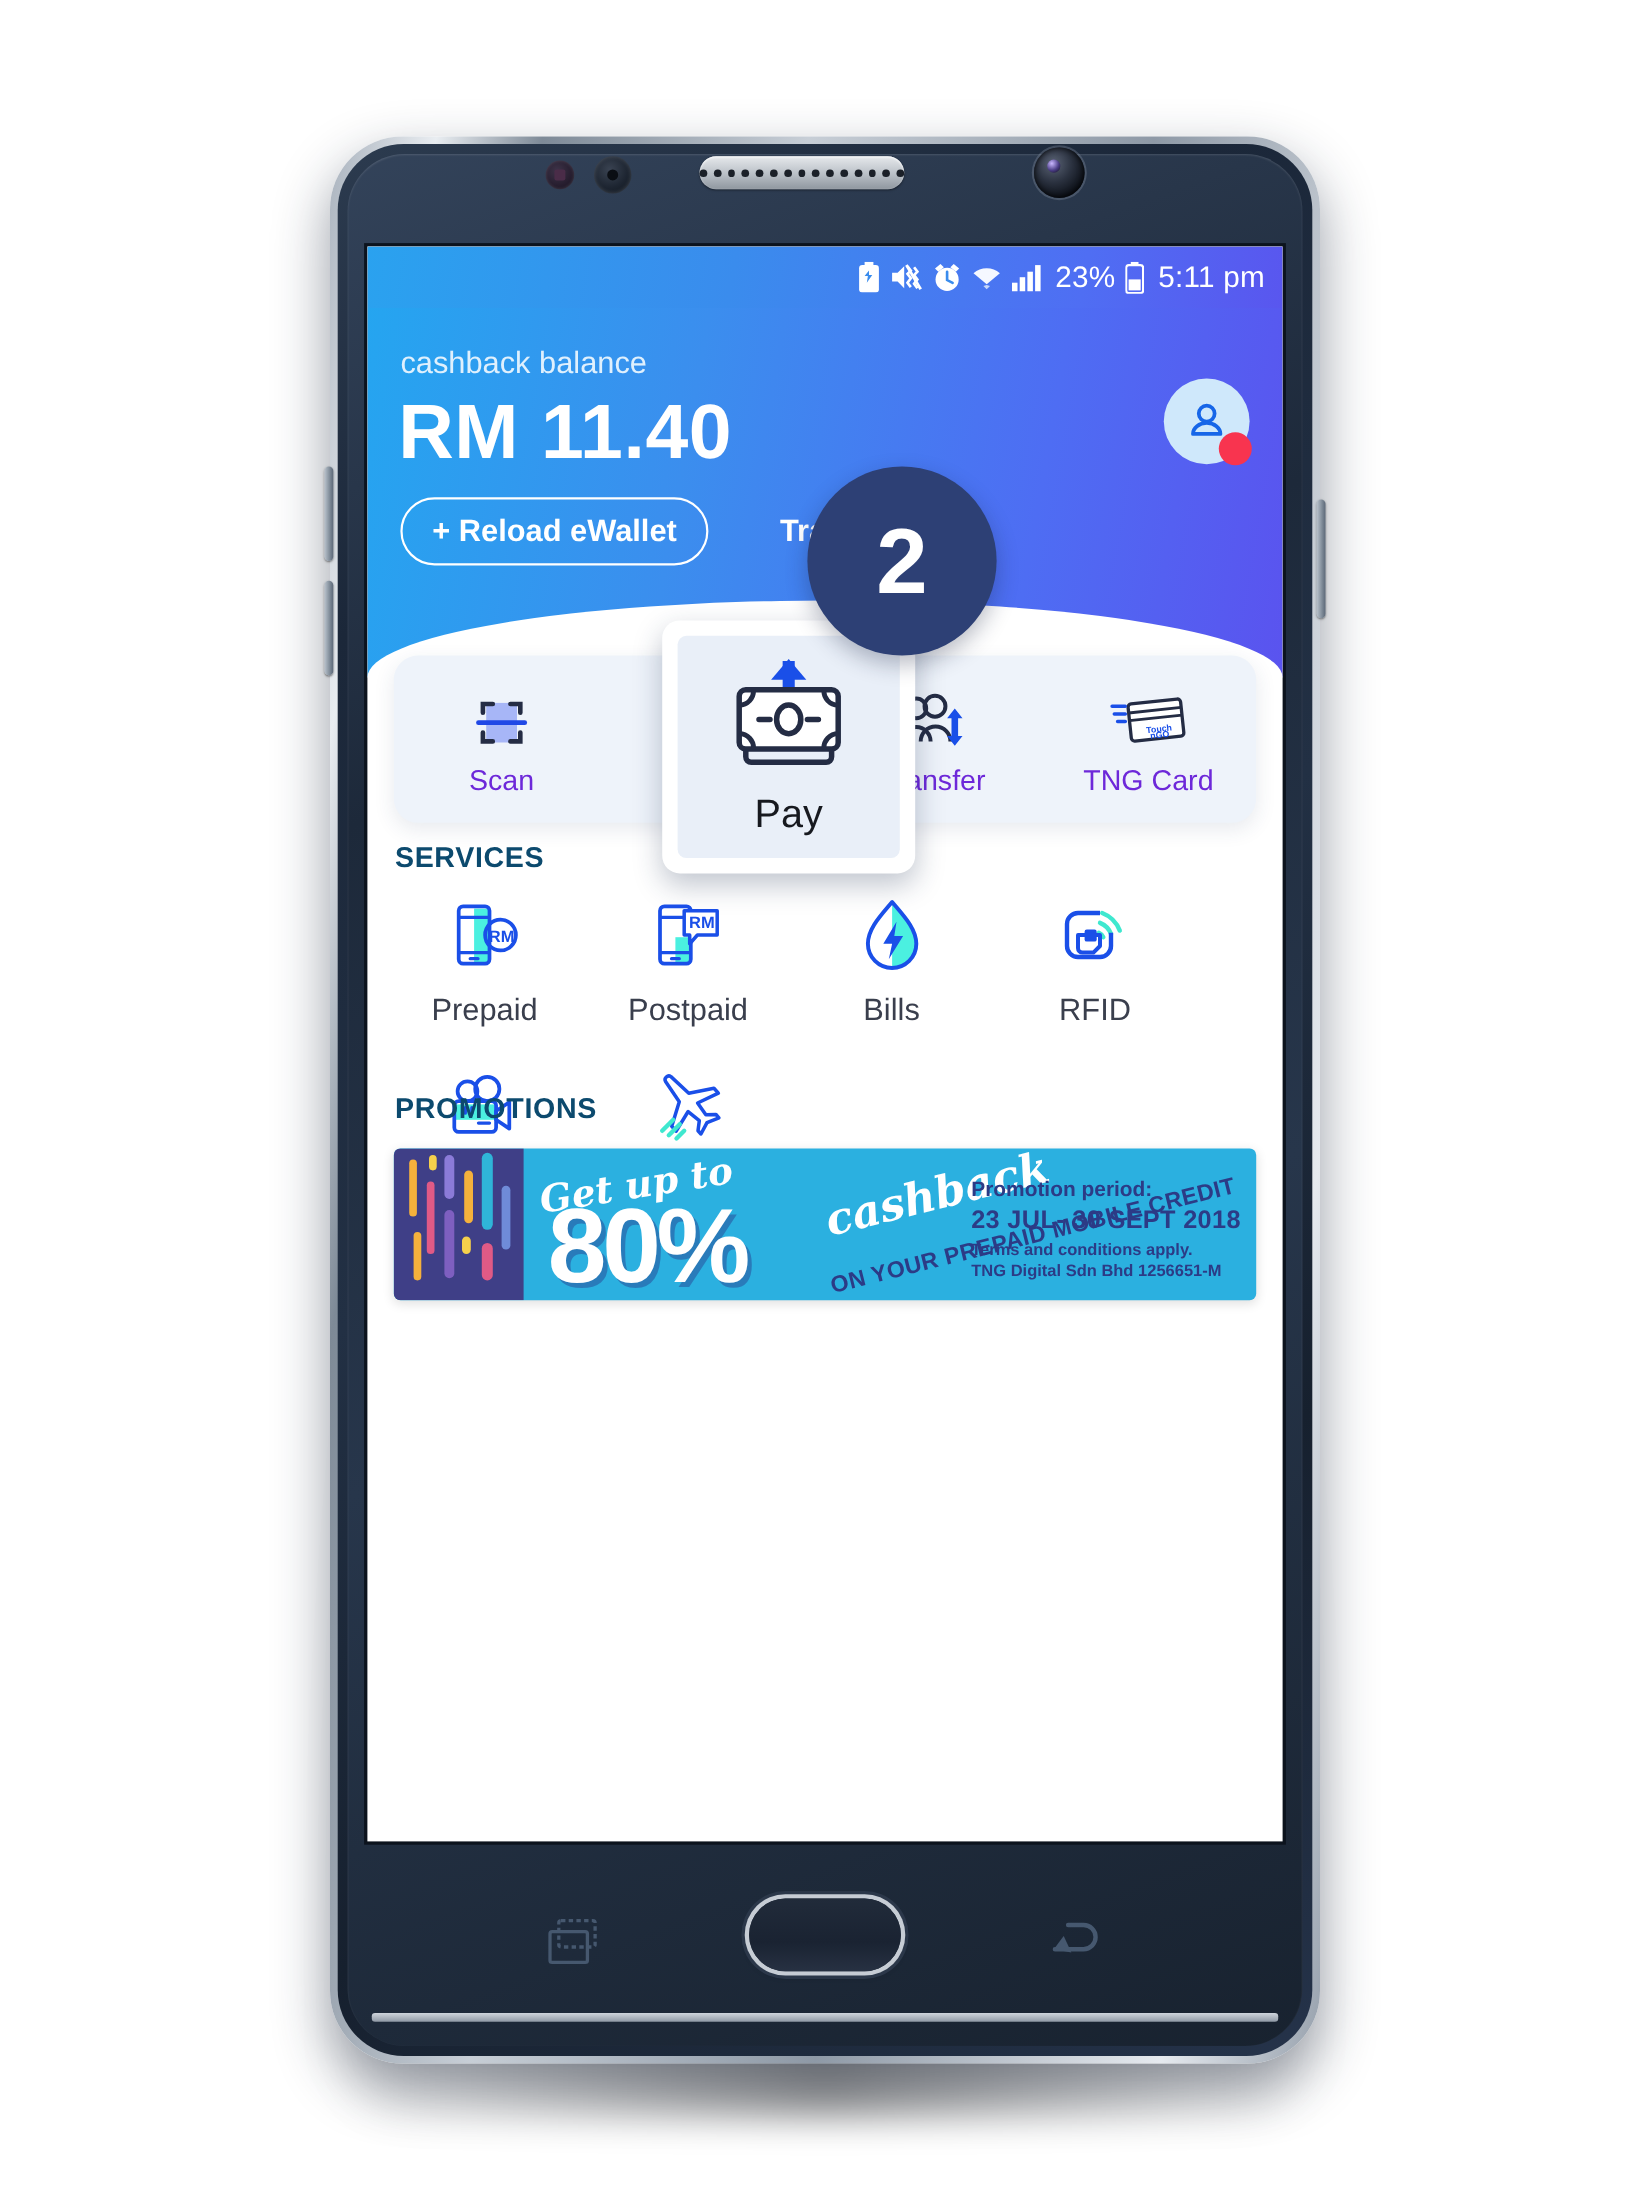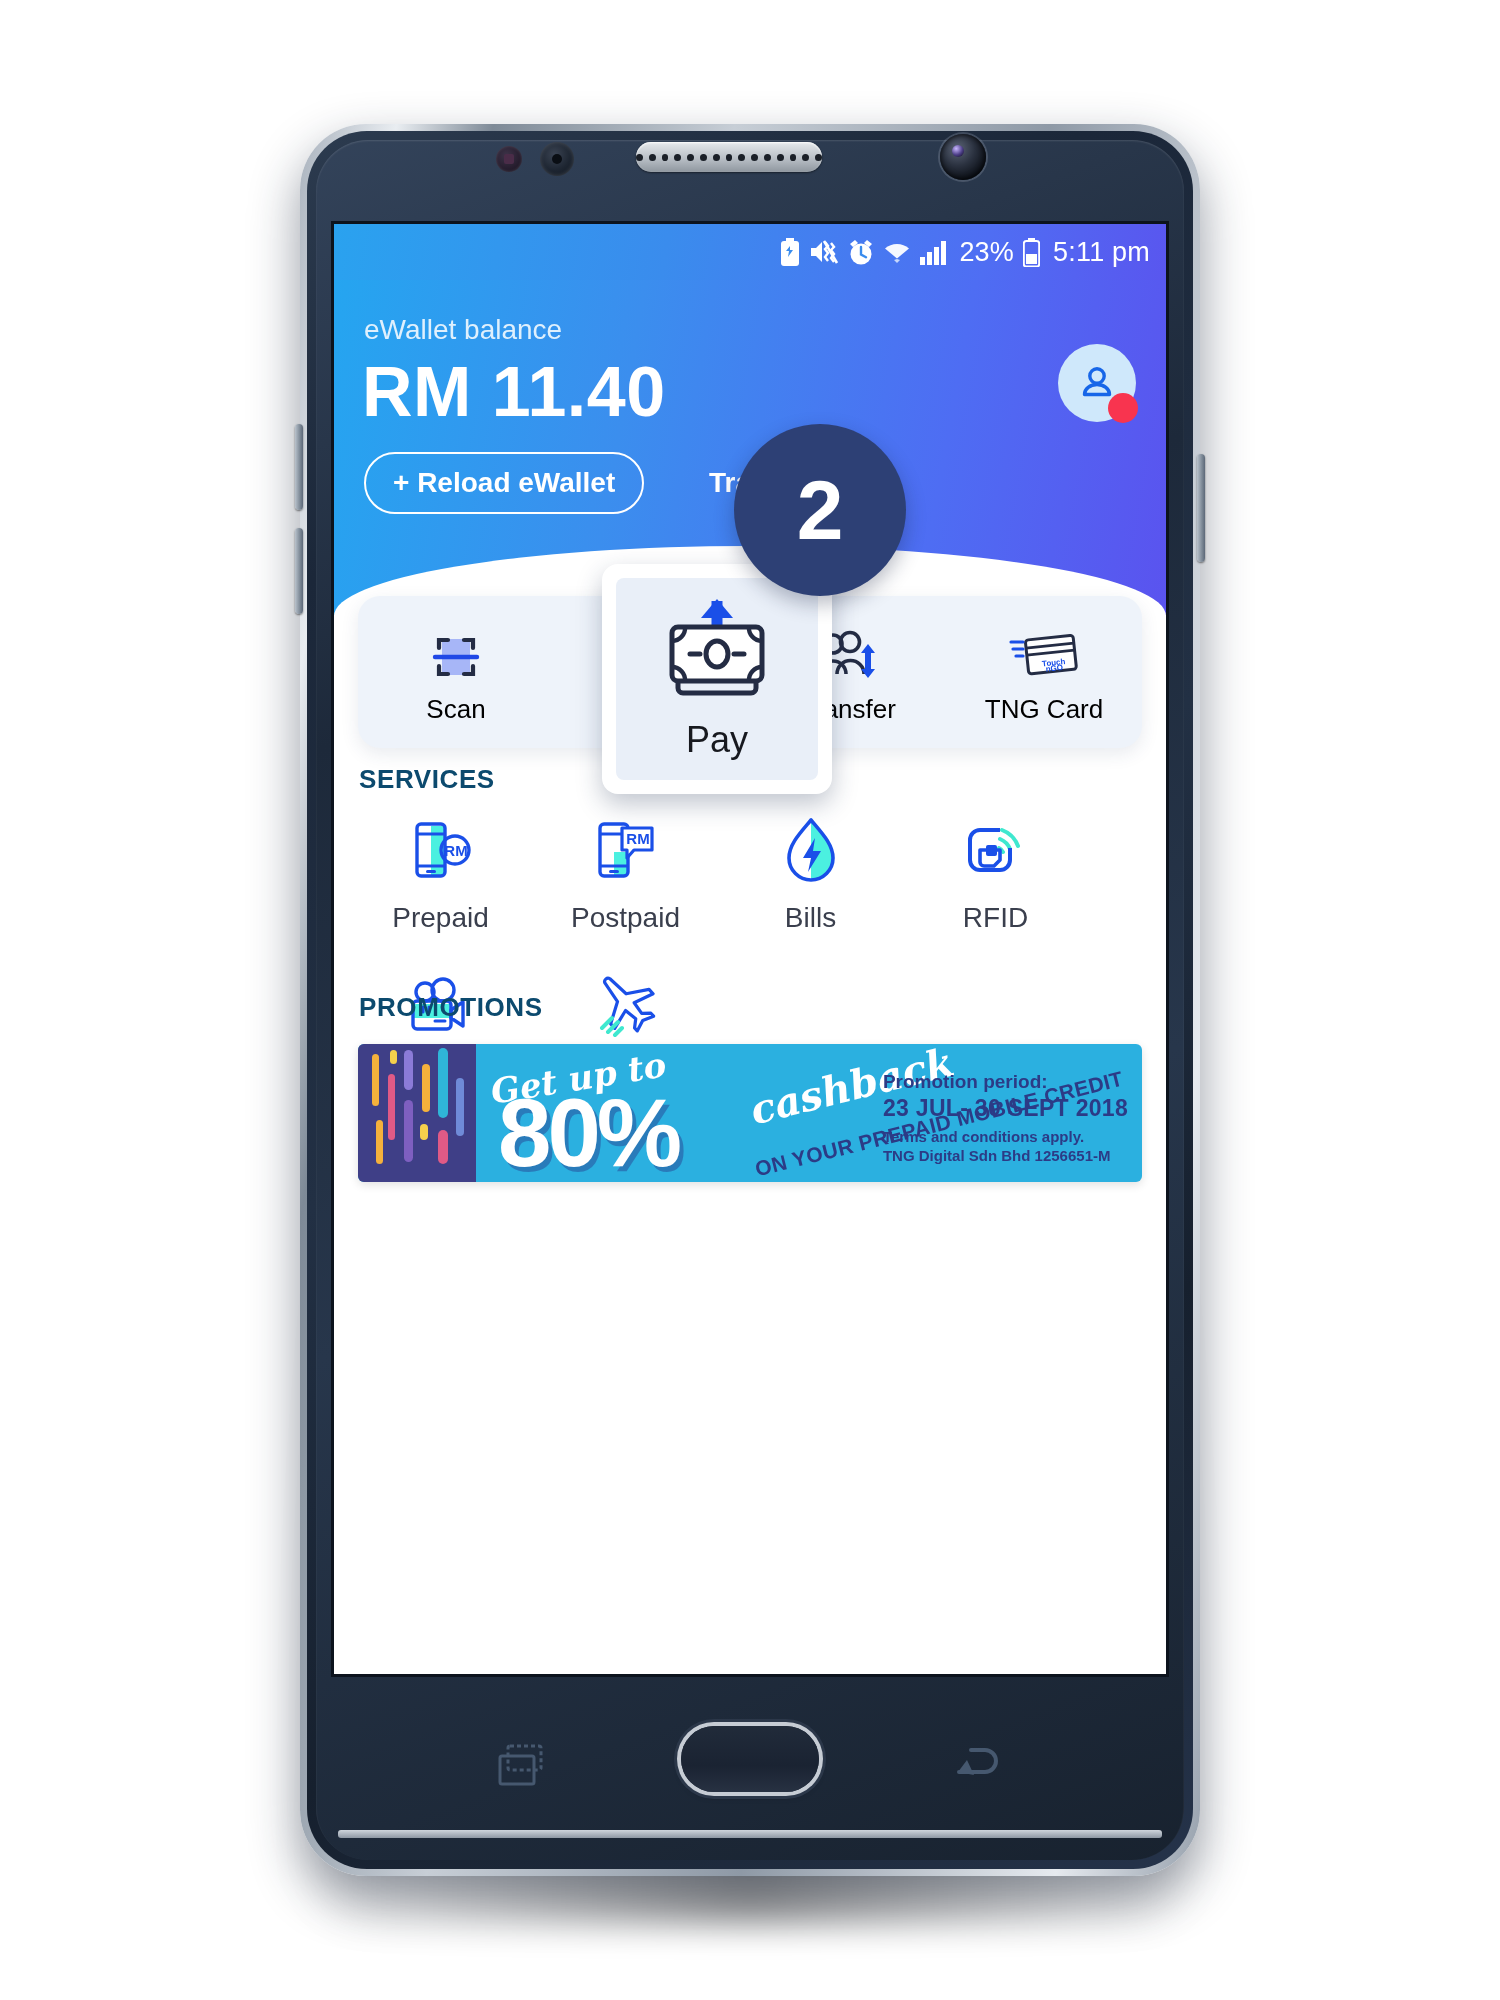--- a/index.html
+++ b/index.html
@@ -123,21 +123,21 @@
 
   
   #quick-actions {
     position:absolute; left:24px; top:372px; width:784px; height:152px;
     background:#eef3fa; border-radius:22px;
     display:flex; align-items:center;
     box-shadow: 0 6px 18px rgba(40,60,100,.10);
   }
   .qa-item { flex:1; display:flex; flex-direction:column; align-items:center; gap:6px; }
   .qa-ico { height:68px; display:flex; align-items:flex-end; }
-  .qa-label { font-size:26px; color:#000000; font-weight:400; }
+  .qa-label { font-size:26px; color:#6d28d9; font-weight:400; }
 
   
   #pay-spotlight {
     position:absolute; left:268px; top:340px; width:230px; height:230px;
     background:#ffffff; border-radius:16px;
     box-shadow: 0 10px 26px rgba(30,45,80,.28);
     padding:14px;
   }
   #pay-inner {
     width:100%; height:100%; background:#e9eff8; border-radius:8px;
@@ -283,21 +283,21 @@
           <svg width="17" height="29" viewBox="0 0 17 29">
               <rect x="5" y="0" width="7" height="3" fill="#fff"></rect>
               <rect x="0.8" y="3" width="15.4" height="25.5" rx="2.5" fill="none" stroke="#fff" stroke-width="2"></rect>
               <rect x="3" y="16" width="11" height="10" fill="#fff"></rect>
             </svg>
         </span>
         <span class="sb-time">5:11 pm</span>
       </div>
 
       <div id="header">
-        <div class="hdr-label">eWallet balance</div>
+        <div class="hdr-label">cashback balance</div>
         <div class="hdr-balance">RM 11.40</div>
 
         <div id="reload-btn">
           <span>+ Reload eWallet</span>
         </div>
 
         <div id="transaction-link">
           <span>Transaction</span>
         </div>
         <div id="transaction-chevron">›</div>

